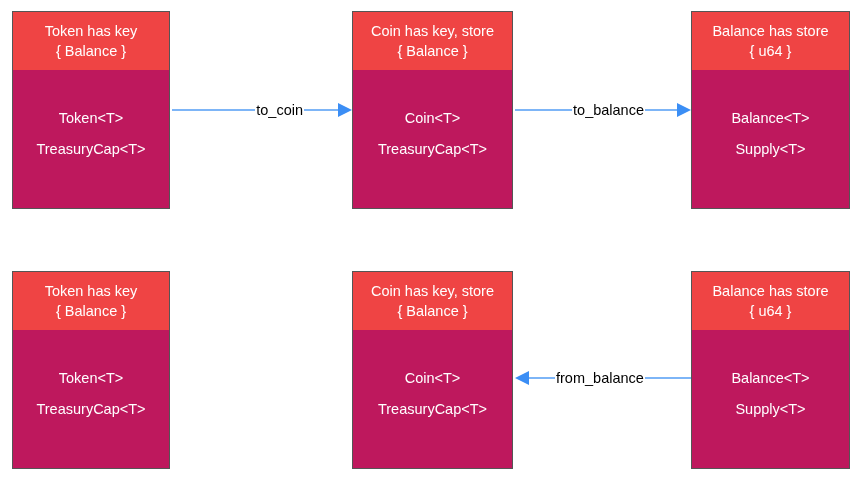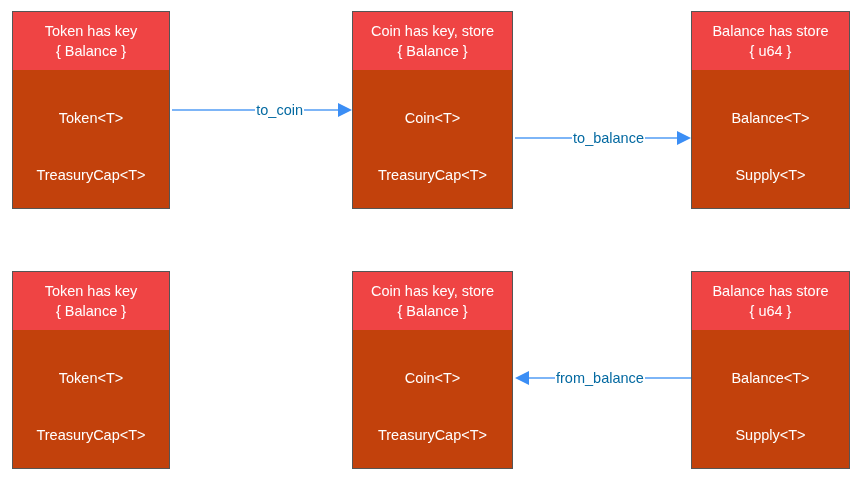--- a/index.html
+++ b/index.html
@@ -44,54 +44,54 @@
     flex-direction: column;
     align-items: center;
     justify-content: center;
     white-space: nowrap;
   }
   .node-header .hl {
     display: block;
   }
   .node-body {
     flex: 1 1 auto;
-    background: #c2410c;
+    background: #be185d;
     color: #ffffff;
     display: flex;
     flex-direction: column;
     align-items: center;
     justify-content: flex-start;
     font-size: 14.5px;
     line-height: 18px;
     padding-top: 39px;
     box-sizing: border-box;
     white-space: nowrap;
   }
   .node-body .bl {
     display: block;
   }
   .node-body .bl + .bl {
-    margin-top: 39px;
+    margin-top: 13px;
   }
 
   
   .edge {
     position: absolute;
     display: flex;
     flex-direction: row;
     align-items: center;
     height: 24px;
   }
   .edge-line {
     flex: 1 1 auto;
     height: 2px;
     background: #7db5f7;
   }
   .edge-label {
-    color: #0369a1;
+    color: #000000;
     font-size: 14.5px;
     line-height: 16px;
     padding: 0 1px;
     white-space: nowrap;
     text-align: center;
   }
   .arrowhead {
     width: 0;
     height: 0;
     flex: 0 0 auto;
@@ -150,21 +150,21 @@
     </div>
   </div>
 
   <div class="edge" style="left:172px; top:98px; width:180px;">
     <div class="edge-line"></div>
     <div class="edge-label">to_coin</div>
     <div class="spacer-line" style="width:34px;"></div>
     <div class="arrowhead right"></div>
   </div>
 
-  <div class="edge" style="left:515px; top:98px; width:176px;margin-top:28px;">
+  <div class="edge" style="left:515px; top:98px; width:176px;">
     <div class="edge-line"></div>
     <div class="edge-label">to_balance</div>
     <div class="spacer-line" style="width:32px;"></div>
     <div class="arrowhead right"></div>
   </div>
 
   <div class="node" style="left:12px; top:271px; width:158px; height:198px;">
     <div class="node-header">
       <span class="hl">Token has key</span>
       <span class="hl">{ Balance }</span>

